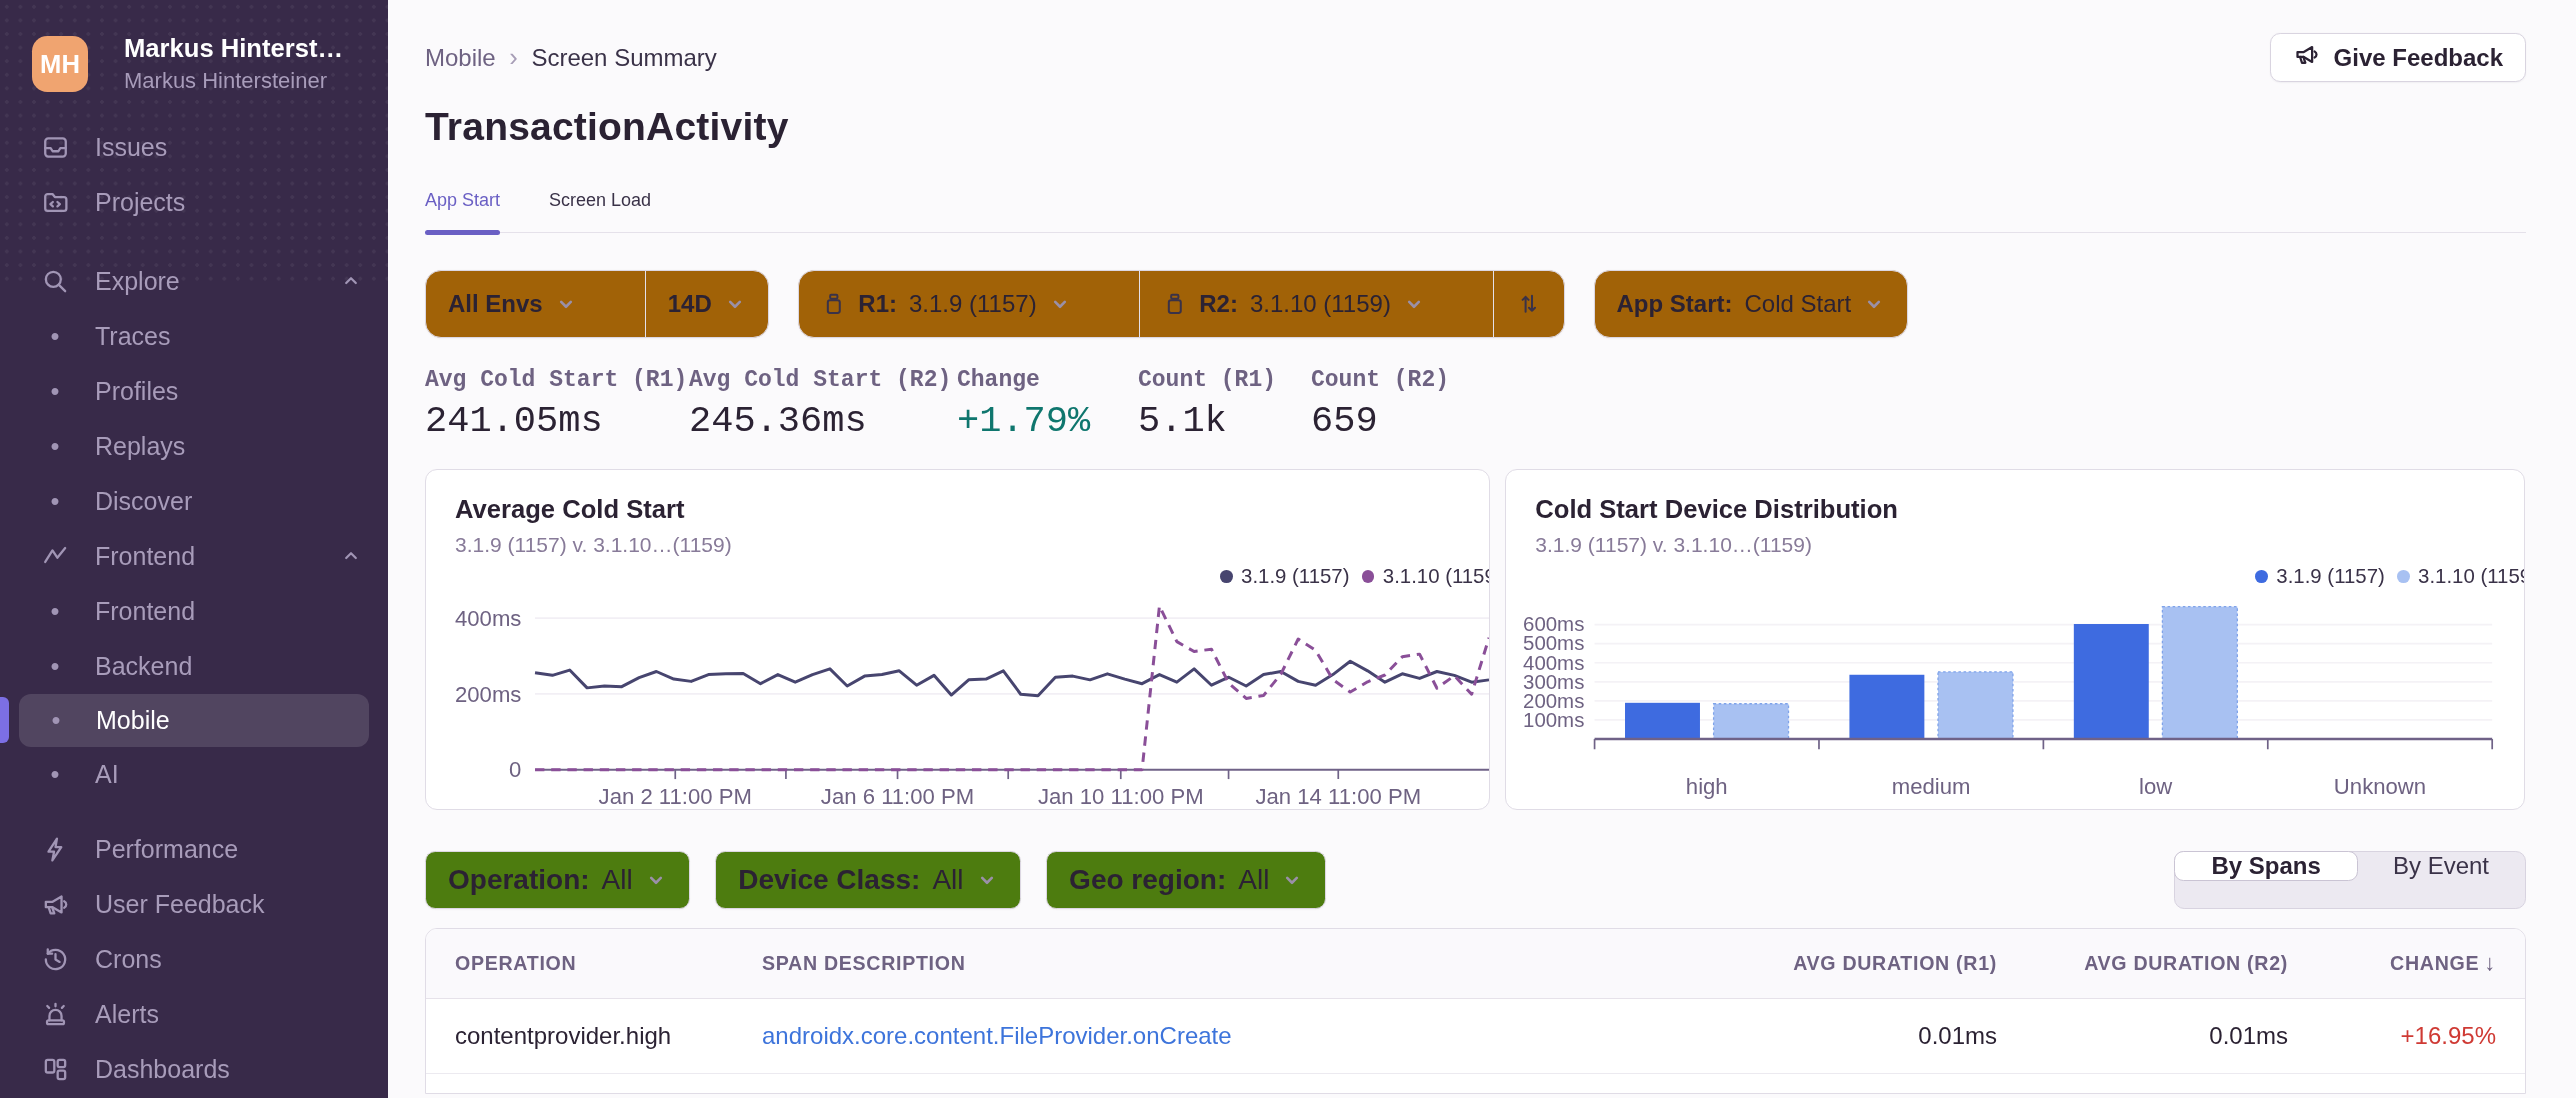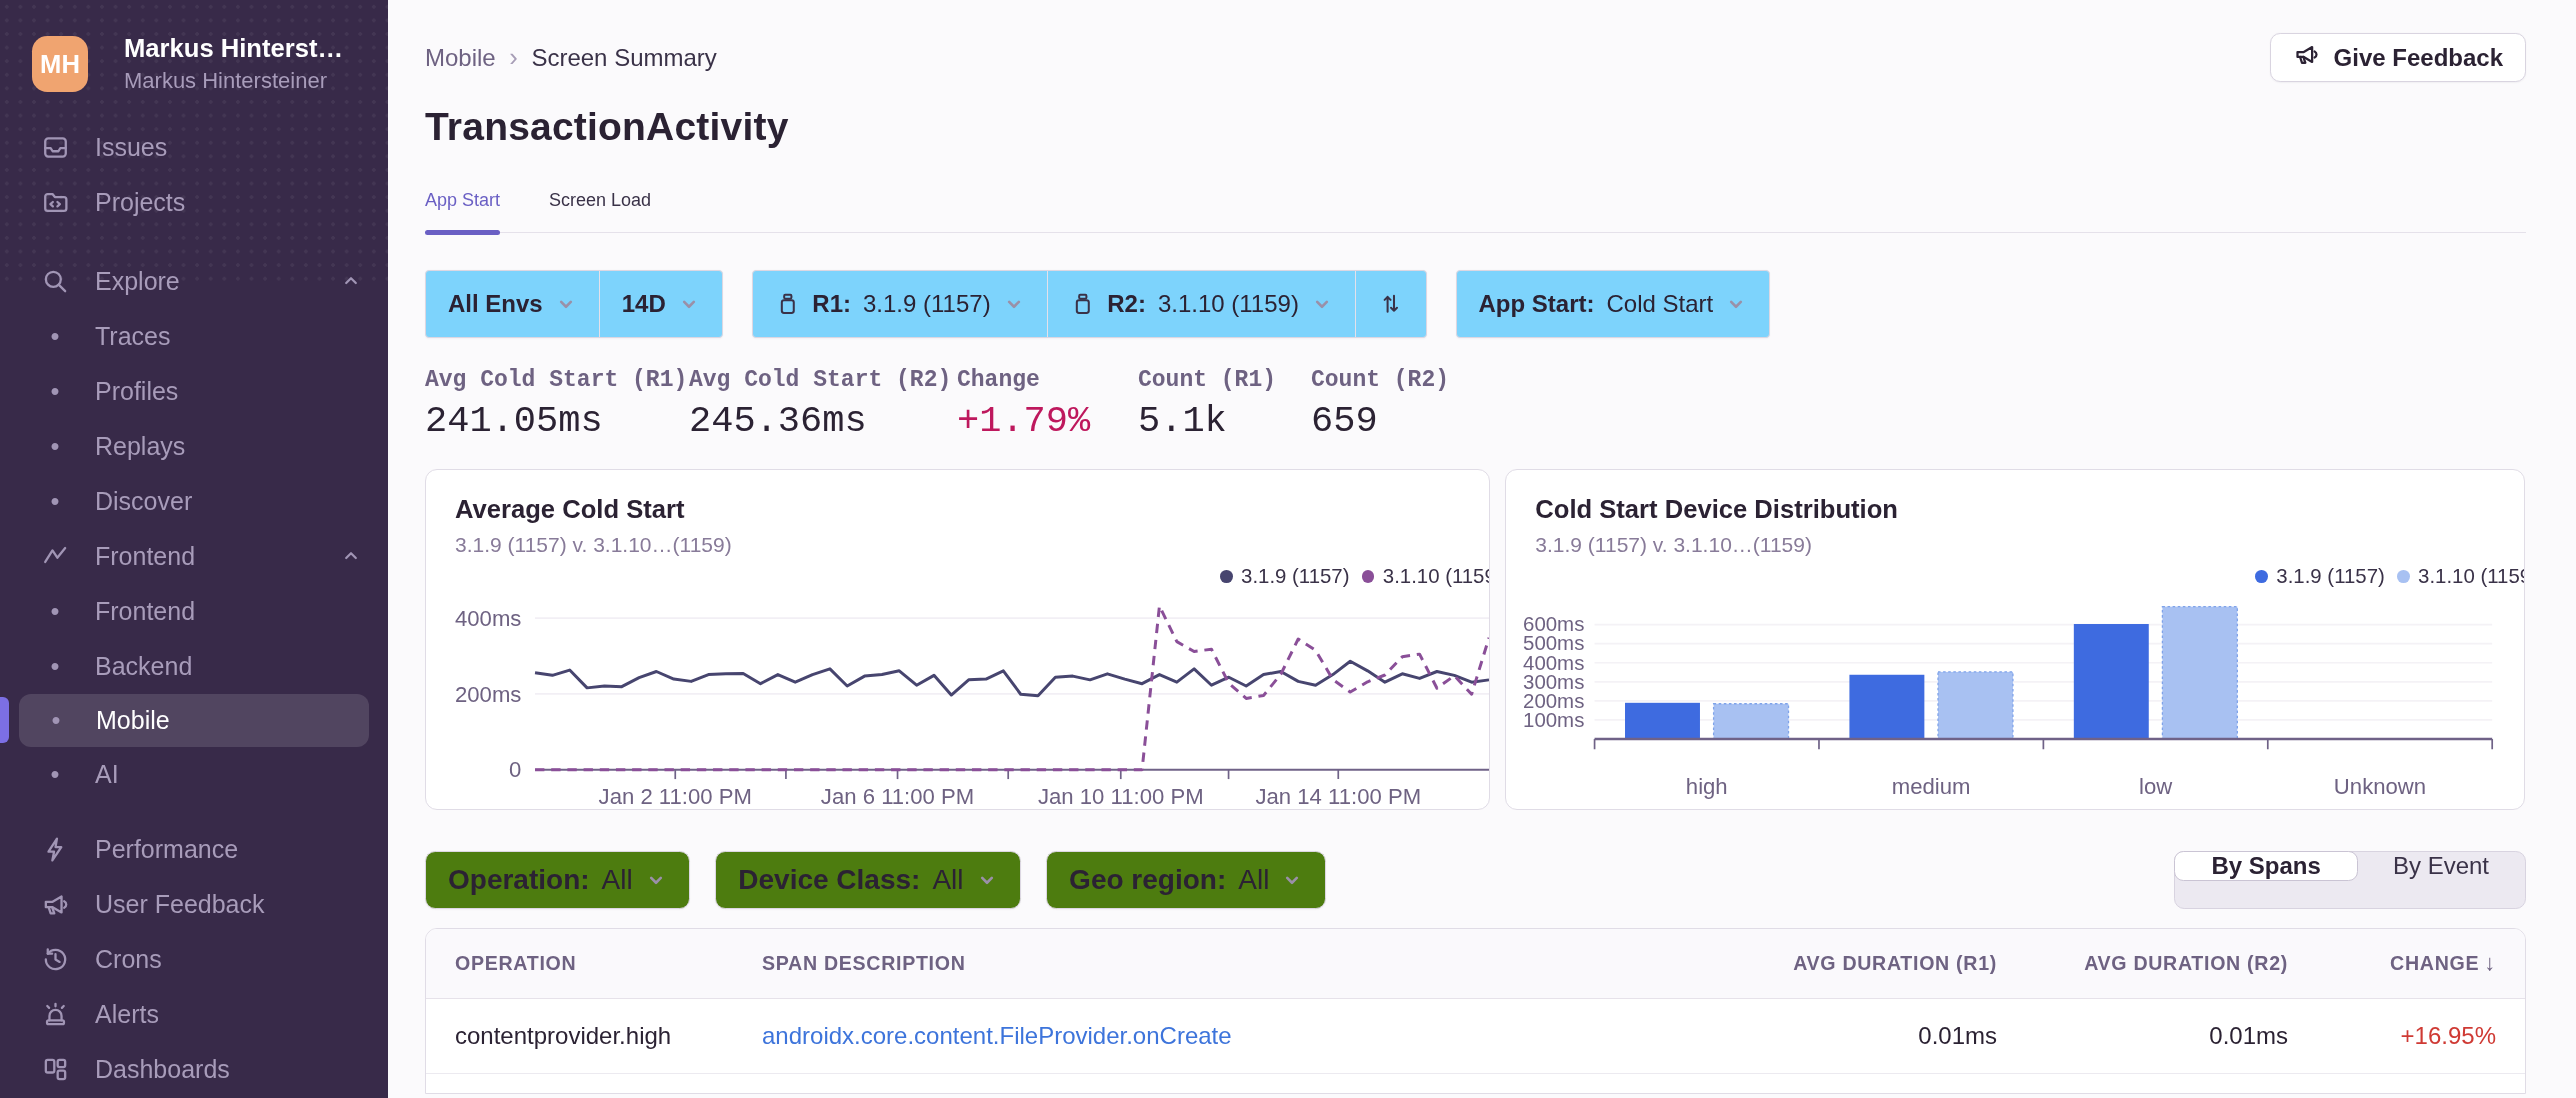--- a/index.html
+++ b/index.html
@@ -43,34 +43,34 @@
   h1 { font-size:39px; font-weight:bold; color:#2b2233; margin-top:22px; letter-spacing:0.2px; }
 
   .tabbar { display:flex; gap:49px; margin-top:41px; border-bottom:0.9px solid #e5e1ea; }
   .tab { font-size:18px; padding-bottom:21px; color:#3a3248; cursor:pointer; position:relative; }
   .tab.active { color:#6a5fc4; }
   .tab.active::after { content:""; position:absolute; left:0; right:0; bottom:-2.6px; height:5.1px;
     background:#6a5fc4; border-radius:2.6px; }
 
   
   .filter-row { display:flex; gap:29px; margin-top:37px; }
-  .fgroup { display:flex; align-items:stretch; background:#7dd3fc; border:0.9px solid #dcd7e2;
-    border-radius:4px; box-shadow:0 0.9px 1.7px rgba(43,34,51,0.04); height:68px; }
+  .fgroup { display:flex; align-items:stretch; background:#a16207; border:0.9px solid #dcd7e2;
+    border-radius:16px; box-shadow:0 0.9px 1.7px rgba(43,34,51,0.04); height:68px;gap:46px; }
   .fseg { display:flex; align-items:center; gap:12px; padding:0 22px; font-size:24px; cursor:pointer; }
   .fseg + .fseg { border-left:0.9px solid #e4e0ea; }
   .fseg b { font-weight:bold; }
   .fseg .ric { color:#3a3248; display:flex; }
   .chev { color:#9a90a8; display:flex; }
 
   
   .stats { display:flex; margin-top:29px;font-family:Liberation Mono, monospace; }
   .stat { display:flex; flex-direction:column; gap:6.8px; }
   .stat .lab { font-size:23px; font-weight:bold; color:#6e6282; }
   .stat .val { font-size:37px; color:#2b2233; }
-  .stat .val.red { color:#be185d; }
+  .stat .val.red { color:#0f766e; }
 
   
   .cards { display:flex; gap:15.3px; margin-top:27px; }
   .card { background:#fff; border:0.9px solid #e0dce6; border-radius:12px; height:341px;
     position:relative; overflow:hidden; padding:25.6px 0 0 29px; }
   .card.left { width:1065px; }
   .card.right { width:1020px; }
   .card h3 { font-size:25.6px; font-weight:bold; color:#2b2233; }
   .card .sub { font-size:21px; color:#887b99; margin-top:8.5px; }
   .legend { position:absolute; top:95px; right:-13.6px; display:flex; gap:12px; align-items:center; }

